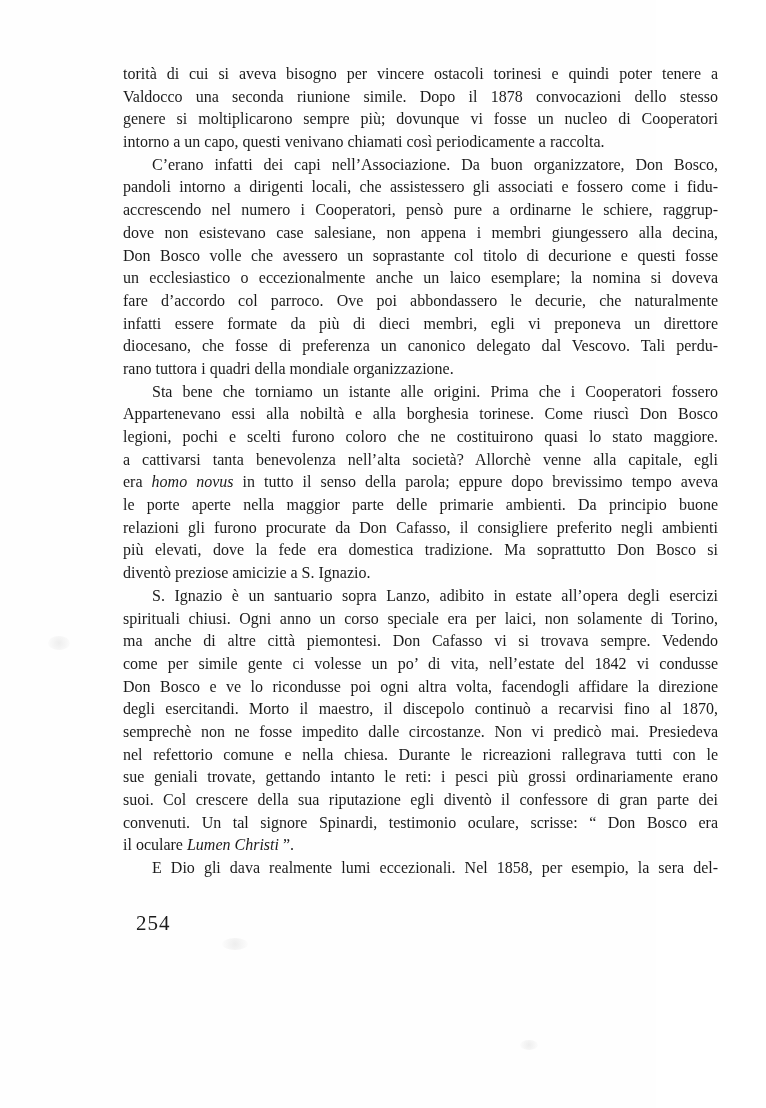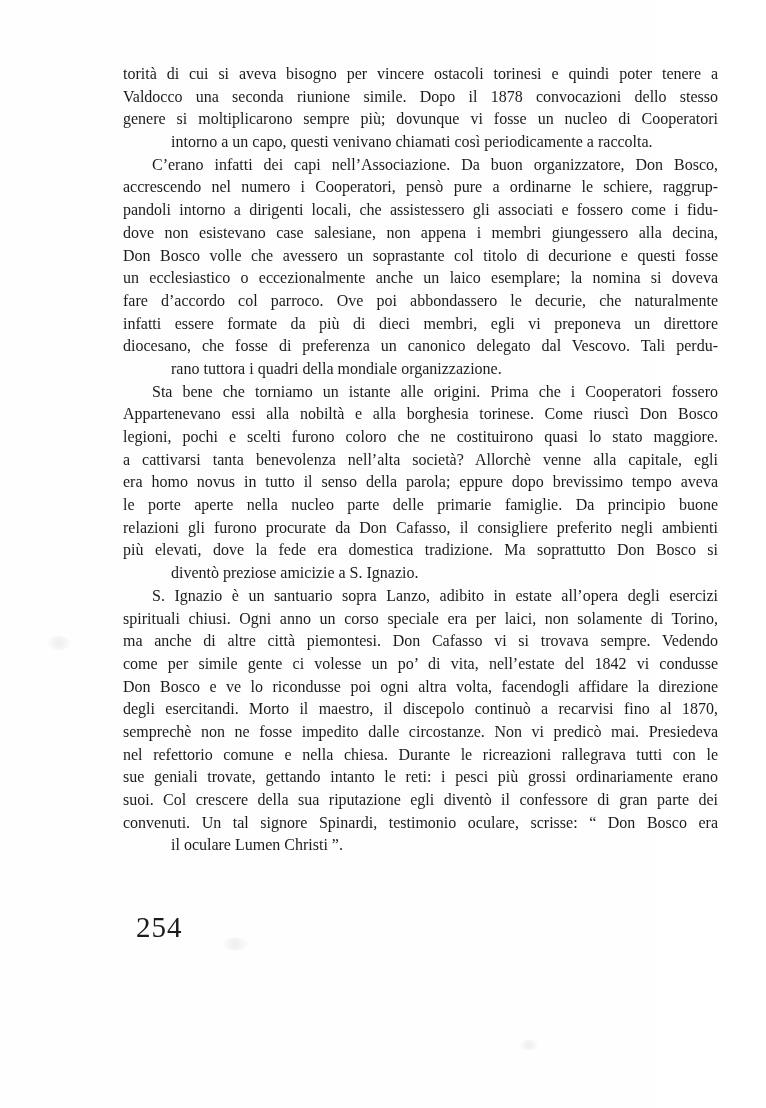--- a/index.html
+++ b/index.html
@@ -37,32 +37,32 @@
     line-height: 22.7px;
     height: 22.7px;
     text-align: justify;
     text-align-last: justify;
     color: #1b1b1b;
     overflow: hidden;
     white-space: normal;
   }
   .line.lastline {
     text-align-last: left;
-    margin-left: 48px;
   }
   .line.indent {
     text-indent: 29px;
   }
   .italic {
+    font-style: italic;
   }
   .page-number {
     position: absolute;
     left: 136px;
     top: 911px;
-    font-size: 29px;
+    font-size: 21px;
     letter-spacing: 1px;
     color: #1b1b1b;
   }
   .scan-speck {
     position: absolute;
     border-radius: 50%;
     background: radial-gradient(circle, rgba(120,120,120,0.12), rgba(120,120,120,0));
   }
   .speck-a { left: 48px; top: 636px; width: 22px; height: 14px; }
   .speck-b { left: 222px; top: 938px; width: 26px; height: 12px; }
@@ -74,53 +74,56 @@
 <div class="scan-page">
   <div class="text-block" id="text-block">
       <div class="paragraph">
         <div class="line"><span>torità di cui si aveva bisogno per vincere ostacoli torinesi e quindi poter tenere a</span></div>
         <div class="line"><span>Valdocco una seconda riunione simile. Dopo il 1878 convocazioni dello stesso</span></div>
         <div class="line"><span>genere si moltiplicarono sempre più; dovunque vi fosse un nucleo di Cooperatori</span></div>
         <div class="line lastline"><span>intorno a un capo, questi venivano chiamati così periodicamente a raccolta.</span></div>
       </div>
       <div class="paragraph">
         <div class="line indent"><span>C’erano infatti dei capi nell’Associazione. Da buon organizzatore, Don Bosco,</span></div>
+        <div class="line"><span>pandoli intorno a dirigenti locali, che assistessero gli associati e fossero come i fidu-</span></div>
         <div class="line"><span>accrescendo nel numero i Cooperatori, pensò pure a ordinarne le schiere, raggrup-</span></div>
-        <div class="line"><span>pandoli intorno a dirigenti locali, che assistessero gli associati e fossero come i fidu-</span></div>
         <div class="line"><span>dove non esistevano case salesiane, non appena i membri giungessero alla decina,</span></div>
         <div class="line"><span>Don Bosco volle che avessero un soprastante col titolo di decurione e questi fosse</span></div>
         <div class="line"><span>un ecclesiastico o eccezionalmente anche un laico esemplare; la nomina si doveva</span></div>
         <div class="line"><span>fare d’accordo col parroco. Ove poi abbondassero le decurie, che naturalmente</span></div>
         <div class="line"><span>infatti essere formate da più di dieci membri, egli vi preponeva un direttore</span></div>
         <div class="line"><span>diocesano, che fosse di preferenza un canonico delegato dal Vescovo. Tali perdu-</span></div>
         <div class="line lastline"><span>rano tuttora i quadri della mondiale organizzazione.</span></div>
       </div>
       <div class="paragraph">
         <div class="line indent"><span>Sta bene che torniamo un istante alle origini. Prima che i Cooperatori fossero</span></div>
         <div class="line"><span>Appartenevano essi alla nobiltà e alla borghesia torinese. Come riuscì Don Bosco</span></div>
         <div class="line"><span>legioni, pochi e scelti furono coloro che ne costituirono quasi lo stato maggiore.</span></div>
         <div class="line"><span>a cattivarsi tanta benevolenza nell’alta società? Allorchè venne alla capitale, egli</span></div>
         <div class="line"><span>era </span><span class="italic">homo novus</span><span> in tutto il senso della parola; eppure dopo brevissimo tempo aveva</span></div>
-        <div class="line"><span>le porte aperte nella nucleo parte delle primarie famiglie. Da principio buone</span></div>
+        <div class="line"><span>le porte aperte nella maggior parte delle primarie ambienti. Da principio buone</span></div>
         <div class="line"><span>relazioni gli furono procurate da Don Cafasso, il consigliere preferito negli ambienti</span></div>
         <div class="line"><span>più elevati, dove la fede era domestica tradizione. Ma soprattutto Don Bosco si</span></div>
         <div class="line lastline"><span>diventò preziose amicizie a S. Ignazio.</span></div>
       </div>
       <div class="paragraph">
         <div class="line indent"><span>S. Ignazio è un santuario sopra Lanzo, adibito in estate all’opera degli esercizi</span></div>
         <div class="line"><span>spirituali chiusi. Ogni anno un corso speciale era per laici, non solamente di Torino,</span></div>
         <div class="line"><span>ma anche di altre città piemontesi. Don Cafasso vi si trovava sempre. Vedendo</span></div>
         <div class="line"><span>come per simile gente ci volesse un po’ di vita, nell’estate del 1842 vi condusse</span></div>
         <div class="line"><span>Don Bosco e ve lo ricondusse poi ogni altra volta, facendogli affidare la direzione</span></div>
         <div class="line"><span>degli esercitandi. Morto il maestro, il discepolo continuò a recarvisi fino al 1870,</span></div>
         <div class="line"><span>semprechè non ne fosse impedito dalle circostanze. Non vi predicò mai. Presiedeva</span></div>
         <div class="line"><span>nel refettorio comune e nella chiesa. Durante le ricreazioni rallegrava tutti con le</span></div>
         <div class="line"><span>sue geniali trovate, gettando intanto le reti: i pesci più grossi ordinariamente erano</span></div>
         <div class="line"><span>suoi. Col crescere della sua riputazione egli diventò il confessore di gran parte dei</span></div>
         <div class="line"><span>convenuti. Un tal signore Spinardi, testimonio oculare, scrisse: “ Don Bosco era</span></div>
         <div class="line lastline"><span>il oculare </span><span class="italic">Lumen Christi</span><span> ”.</span></div>
       </div>
+      <div class="paragraph">
+        <div class="line indent"><span>E Dio gli dava realmente lumi eccezionali. Nel 1858, per esempio, la sera del-</span></div>
+      </div>
     </div>
   <div class="page-number">254</div>
   <div class="scan-speck speck-a"></div>
   <div class="scan-speck speck-b"></div>
   <div class="scan-speck speck-c"></div>
 </div>
 
 </body></html>

